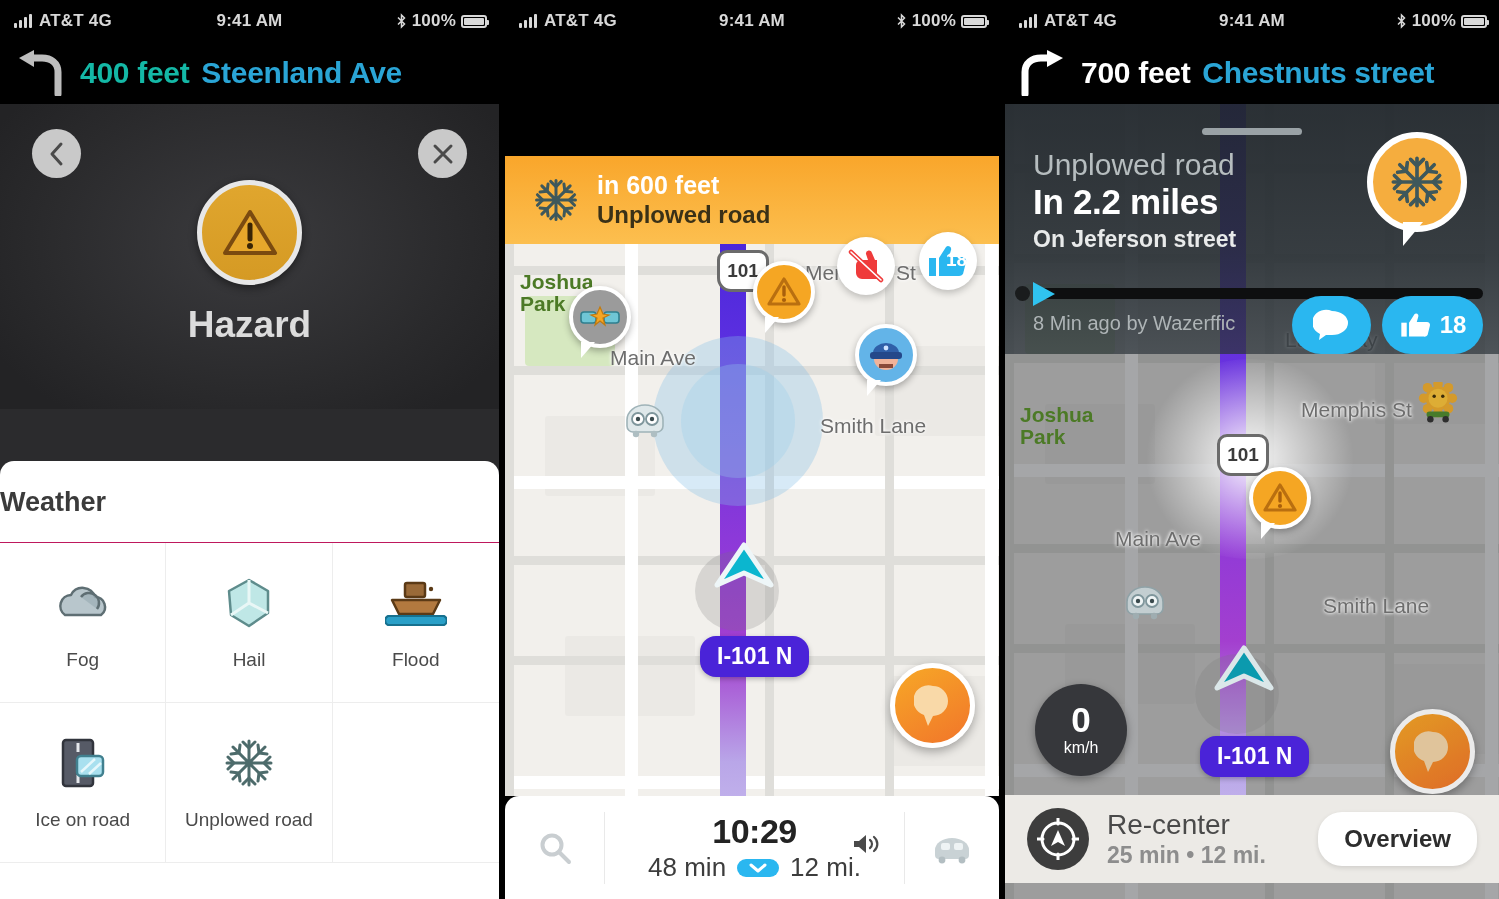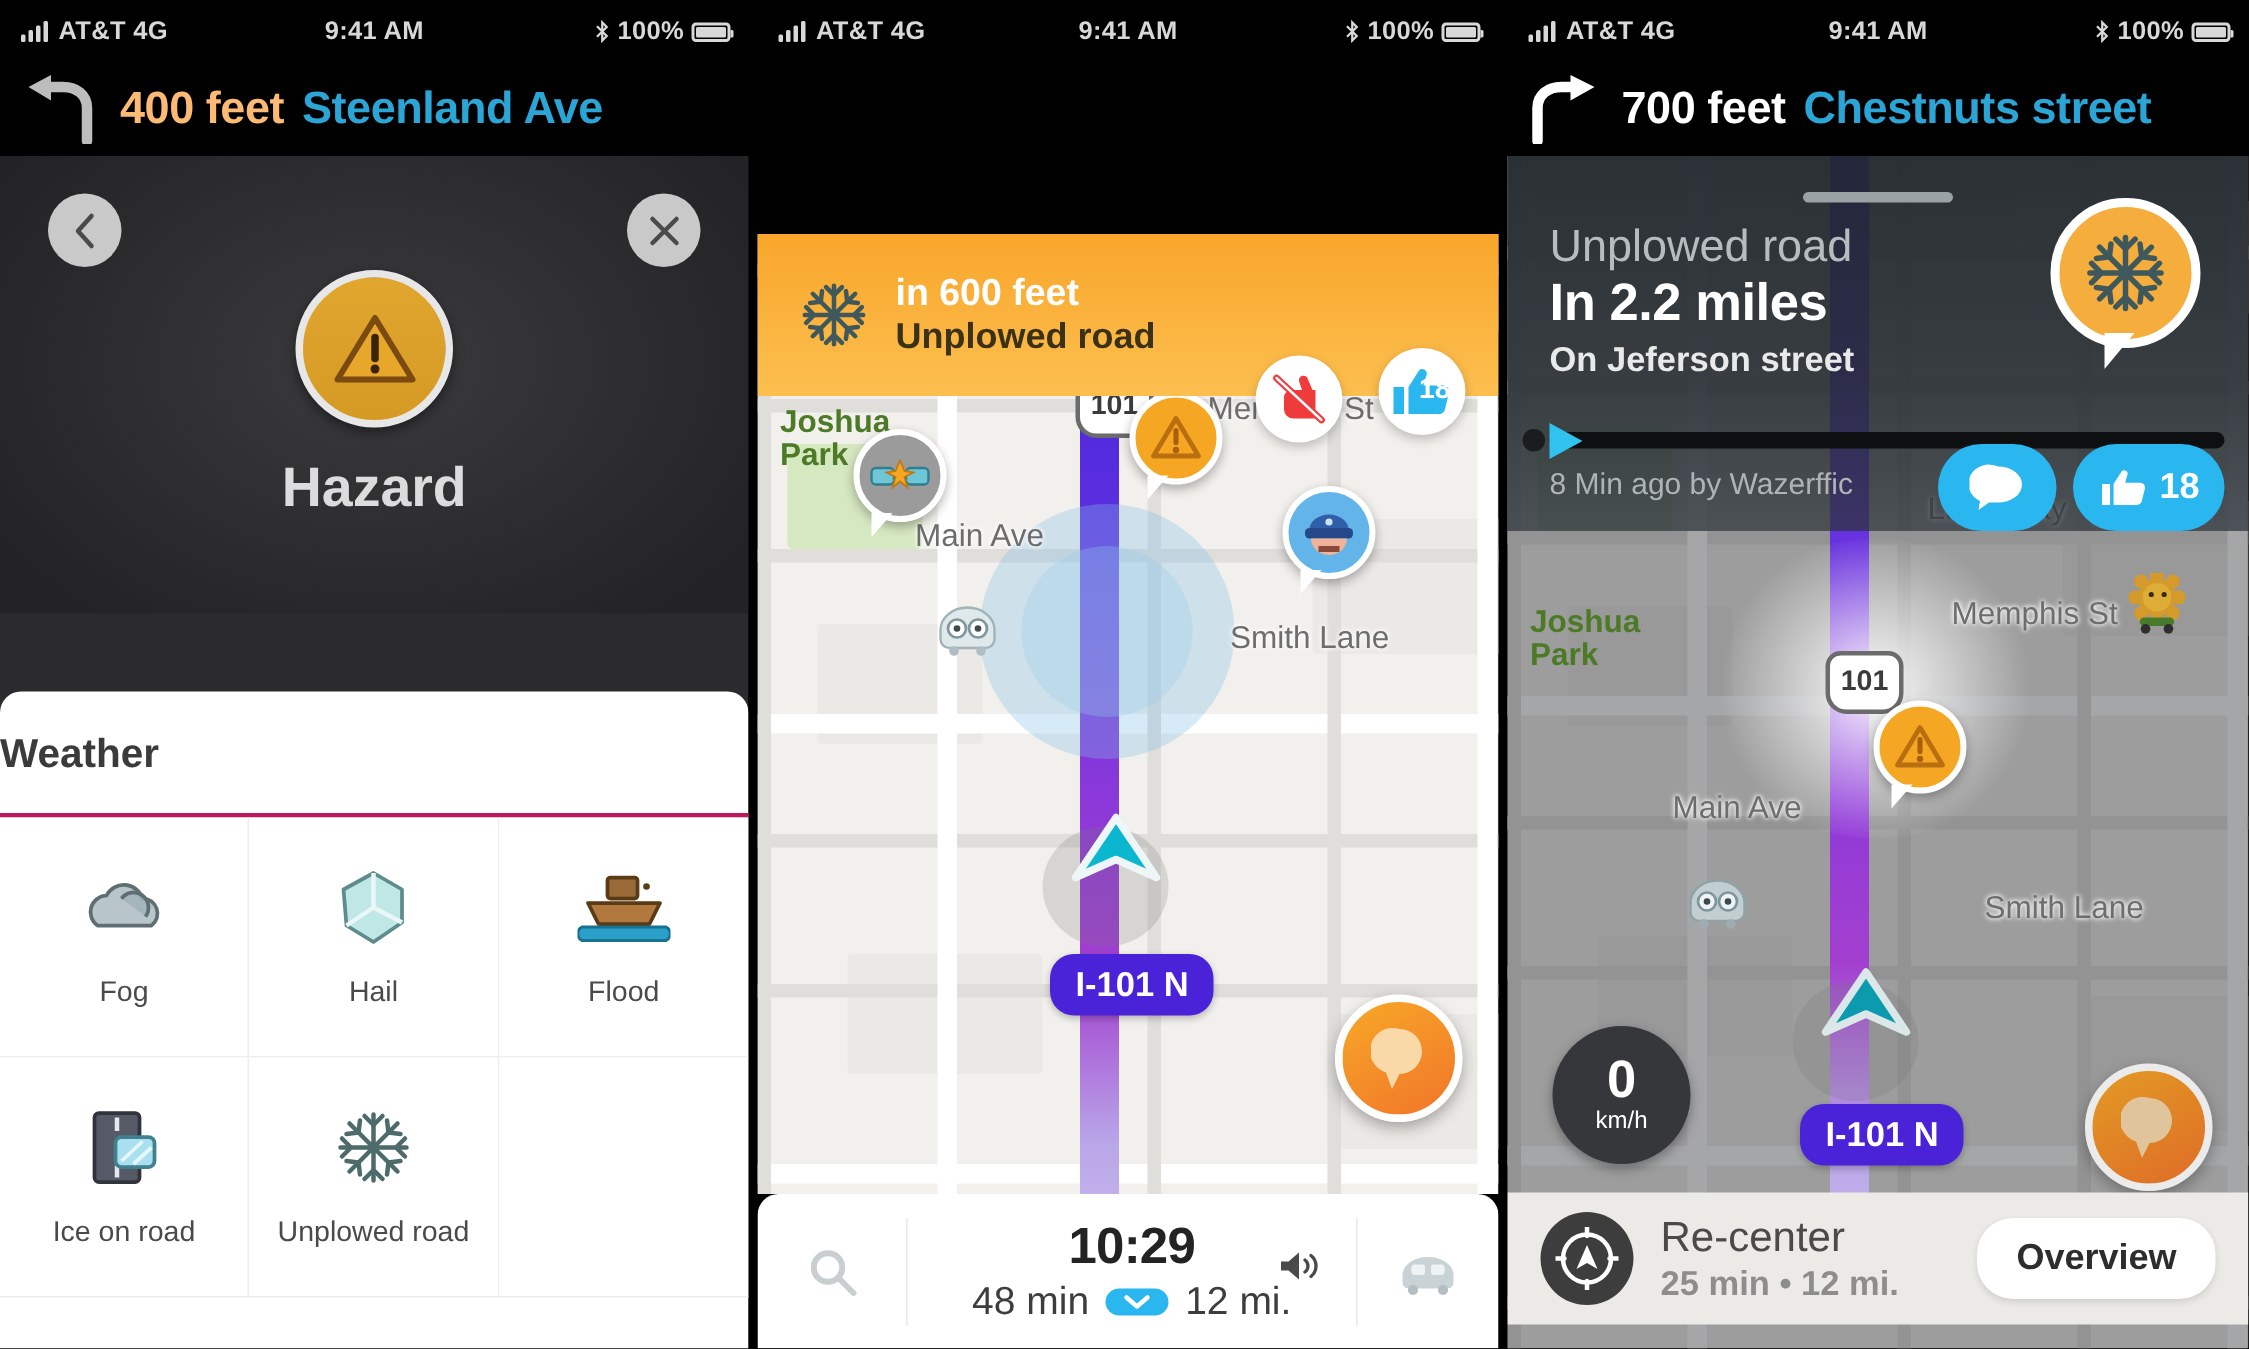--- a/index.html
+++ b/index.html
@@ -29,21 +29,21 @@
   .batt::after { content:""; position:absolute; right:-4px; top:3px; width:2px; height:5px; background:#d8d8d8; border-radius:0 1px 1px 0;}
   .batt i { position:absolute; inset:1px; background:#d8d8d8; border-radius:1px; display:block; }
 
   
   .navbar { background:#000; display:flex; align-items:center; padding:0 0 0 14px; gap:14px; }
   .nb1 { height:62px; }
   .nb2 { height:114px; align-items:center; padding-left:28px; gap:22px;}
   .nb3 { height:62px; }
   .navtext { display:flex; align-items:baseline; gap:12px; }
   .navtext.stack { flex-direction:column; align-items:flex-start; gap:2px; }
-  .nav-dist { font-size:30px; font-weight:700; color:#fdba74; letter-spacing:-.3px; }
+  .nav-dist { font-size:30px; font-weight:700; color:#14b8a6; letter-spacing:-.3px; }
   .nav-dist.big { font-size:34px; color:#fff; }
   .nav-street { font-size:30px; font-weight:700; color:#2aa5d6; letter-spacing:-.3px; }
   .nav-street.big { font-size:32px; color:#1fa6e8; }
   .arrow-svg { flex:0 0 auto; }
 
   
   .p1-body { position:relative; height:857px; background:#2b2b2d; }
   .p1-top { position:relative; height:305px;
             background:radial-gradient(ellipse 60% 70% at 50% 45%, #3b3b3e 0%, #2a2a2c 70%, #232325 100%); }
   .circ-btn { position:absolute; top:25px; width:49px; height:49px; border-radius:50%;
@@ -53,21 +53,21 @@
   .hazard-wrap { position:absolute; left:0; right:0; top:76px; text-align:center; }
   .hazard-badge { width:105px; height:105px; border-radius:50%; margin:0 auto;
                   background:linear-gradient(180deg,#e0a62e,#d59a24);
                   border:5px solid #e7e7e7; display:flex; align-items:center; justify-content:center;
                   box-shadow:0 3px 8px rgba(0,0,0,.45); }
   .hazard-label { margin-top:19px; font-size:37px; font-weight:700; color:#dcdcdc; }
 
   .sheet { position:absolute; left:0; right:0; bottom:0; height:500px; background:#fff;
            border-radius:14px 14px 0 0; display:flex; flex-direction:column; }
   .sheet-title { font-size:27px; font-weight:700; color:#3b3b3b; padding:26px 0 24px; }
-  .grid { display:grid; grid-template-columns:repeat(3,1fr); border-top:3px solid #be185d; }
+  .grid { display:grid; grid-template-columns:repeat(3,1fr); border-top:1px solid #be185d; }
   .cell { height:160px; border-right:1px solid #ededed; border-bottom:1px solid #ededed;
           display:flex; flex-direction:column; align-items:center; justify-content:center; gap:18px;
           background:#fff; }
   .cell:nth-child(3n) { border-right:none; }
   .cell-ico { height:56px; display:flex; align-items:center; justify-content:center; }
   .cell-label { font-size:19px; color:#4a4a4a; }
   .cancel { flex:1; display:flex; align-items:center; justify-content:center;
             font-size:25px; color:#3e3e3e; }
 
   
@@ -120,21 +120,21 @@
                padding:7px 17px; border-radius:16px; box-shadow:0 2px 5px rgba(0,0,0,.25); }
 
   .report-fab { position:absolute; width:85px; height:85px; border-radius:50%;
                 background:linear-gradient(150deg,#f7a827,#f1752a); border:5px solid #fff;
                 display:flex; align-items:center; justify-content:center;
                 box-shadow:0 4px 10px rgba(0,0,0,.3); }
 
   .waze-face { position:absolute; }
 
   
-  .alertbar { position:absolute; left:0; right:0; top:156px; height:108px;
+  .alertbar { position:absolute; left:0; right:0; top:156px; height:88px;
               background:linear-gradient(180deg,#f9a62b,#fcbf4f);
               display:flex; align-items:center; padding-left:28px; gap:18px; z-index:6; }
   .ab-texts { display:flex; flex-direction:column; gap:1px; }
   .ab-title { font-size:25px; font-weight:700; color:#fff; }
   .ab-sub { font-size:24px; font-weight:700; color:#3a3117; }
 
   .fl-btn { position:absolute; width:58px; height:58px; border-radius:50%; background:#fff;
             display:flex; align-items:center; justify-content:center; z-index:7;
             box-shadow:0 3px 7px rgba(0,0,0,.22); }
   .fl-btn.thumbs { gap:0; }

